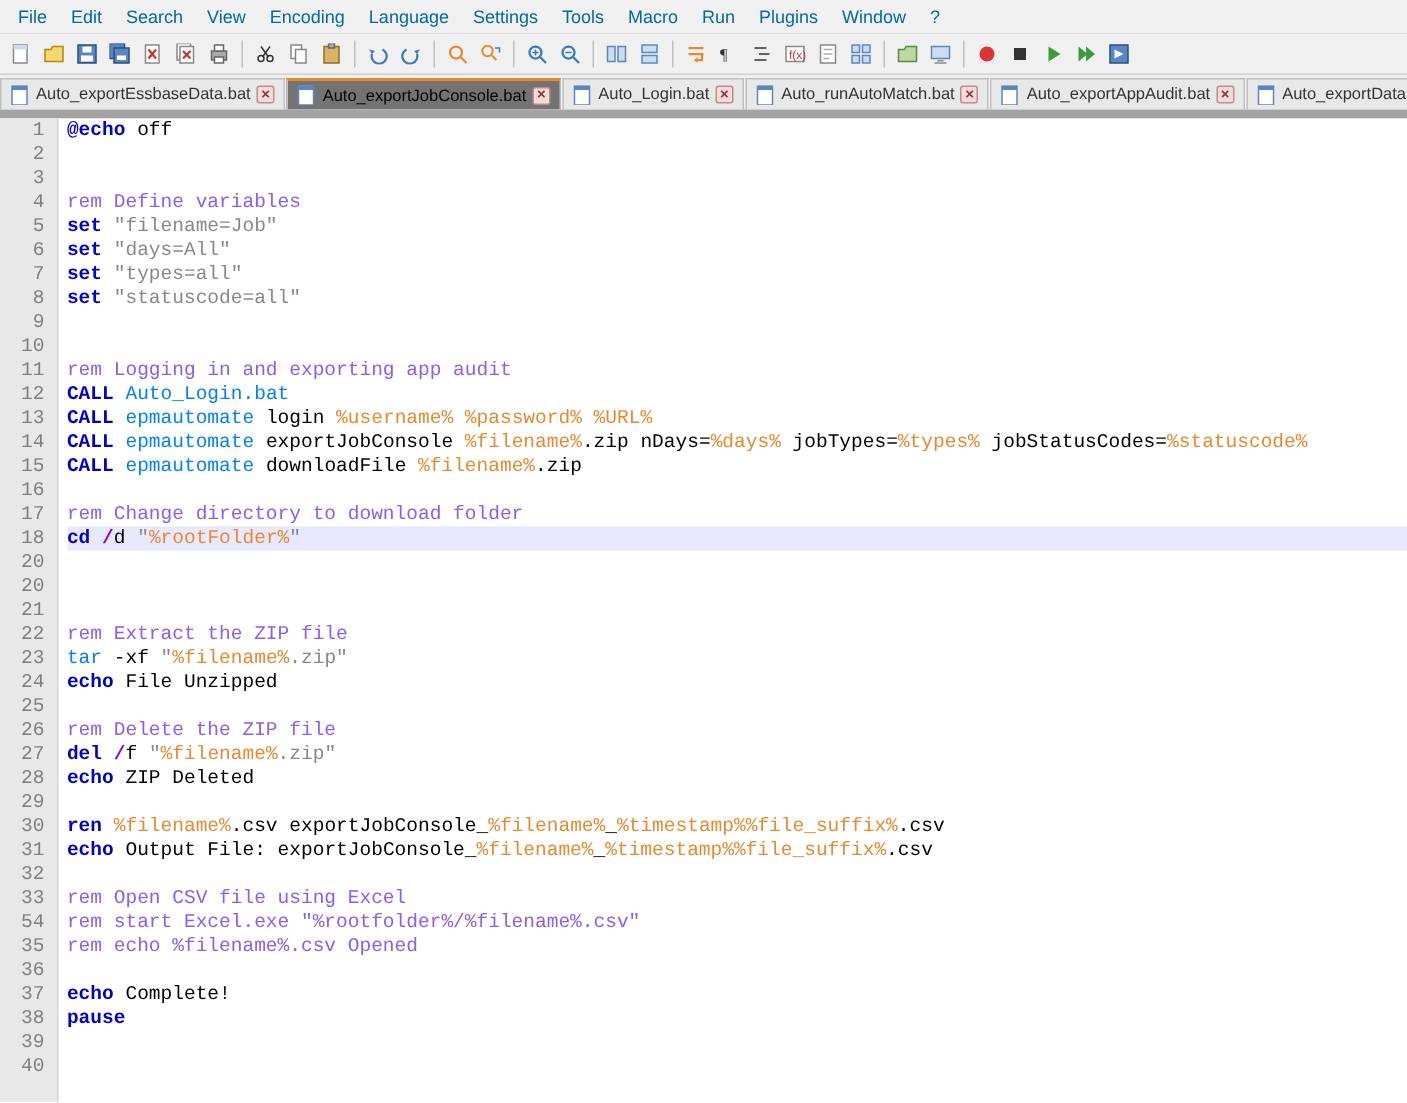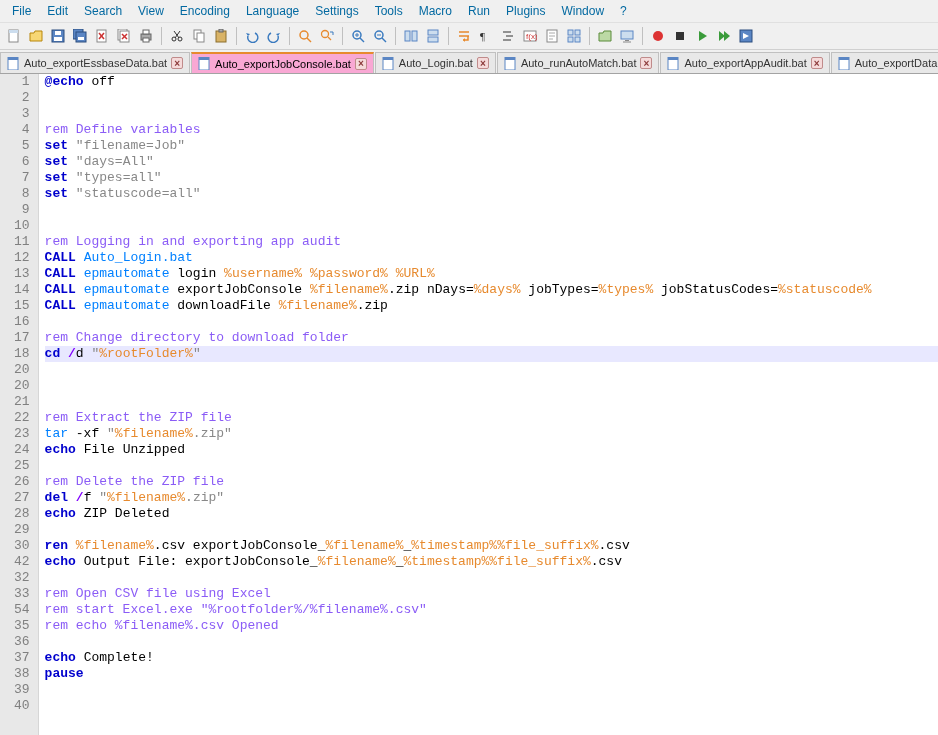--- a/index.html
+++ b/index.html
@@ -42,40 +42,40 @@
   .tb svg { display: block; }
   .sep {
     width: 1px; height: 18px;
     background: #c0c0c0;
     margin: 0 3px;
   }
 
   .tabbar {
     display: flex;
     background: #f0f0f0;
-    border-bottom: 1px solid #a3a3a3;
+    border-bottom: 6px solid #a3a3a3;
     padding-top: 2px;
     overflow: hidden;
   }
   .tab {
     display: flex;
     align-items: center;
     gap: 4px;
     padding: 3px 6px;
     background: #e8e8e8;
     border: 1px solid #c0c0c0;
     border-bottom: none;
     margin-right: 1px;
     font-size: 11px;
     color: #333;
     cursor: default;
     white-space: nowrap;
   }
   .tab.active {
-    background: #f9a8d4;
+    background: #737373;
     border-top: 2px solid #e78a2e;
     color: #000;
   }
   .tab .close {
     width: 12px; height: 12px;
     display: flex; align-items: center; justify-content: center;
     color: #8b3a3a;
     font-weight: bold;
     font-size: 10px;
     border: 1px solid #c08b8b;
@@ -427,21 +427,21 @@
       <div>21</div>
       <div>22</div>
       <div>23</div>
       <div>24</div>
       <div>25</div>
       <div>26</div>
       <div>27</div>
       <div>28</div>
       <div>29</div>
       <div>30</div>
-      <div>42</div>
+      <div>31</div>
       <div>32</div>
       <div>33</div>
       <div>54</div>
       <div>35</div>
       <div>36</div>
       <div>37</div>
       <div>38</div>
       <div>39</div>
       <div>40</div>
     </div>

